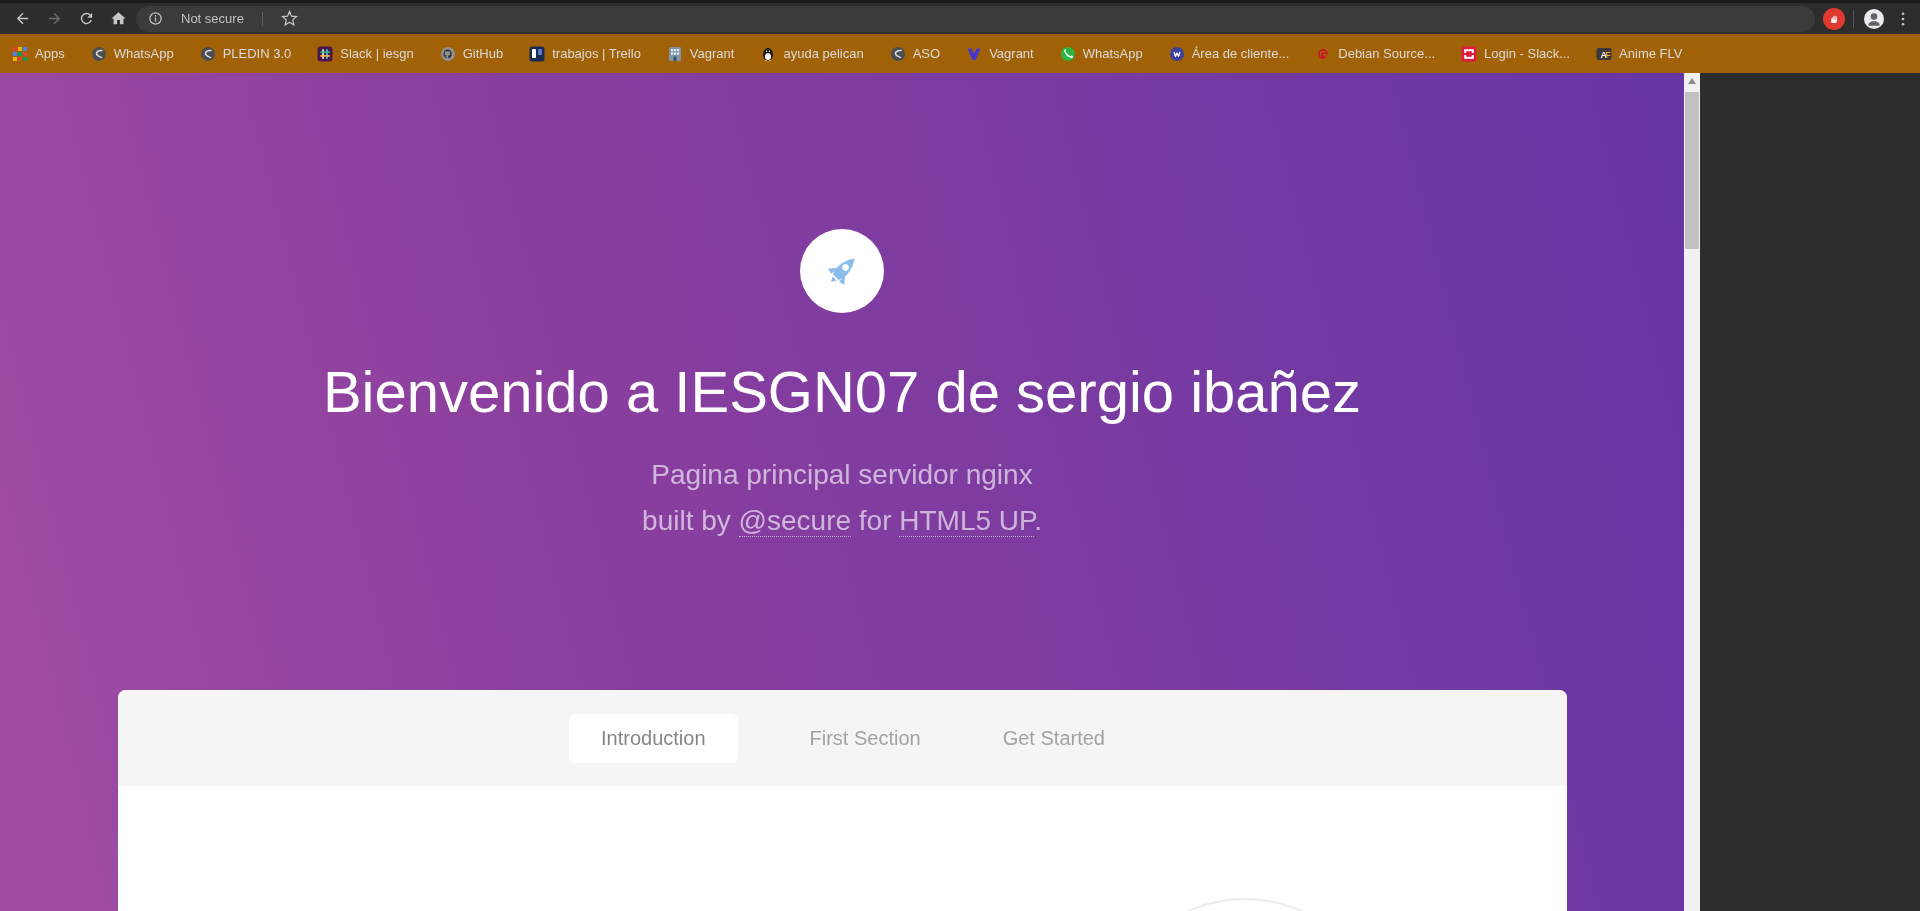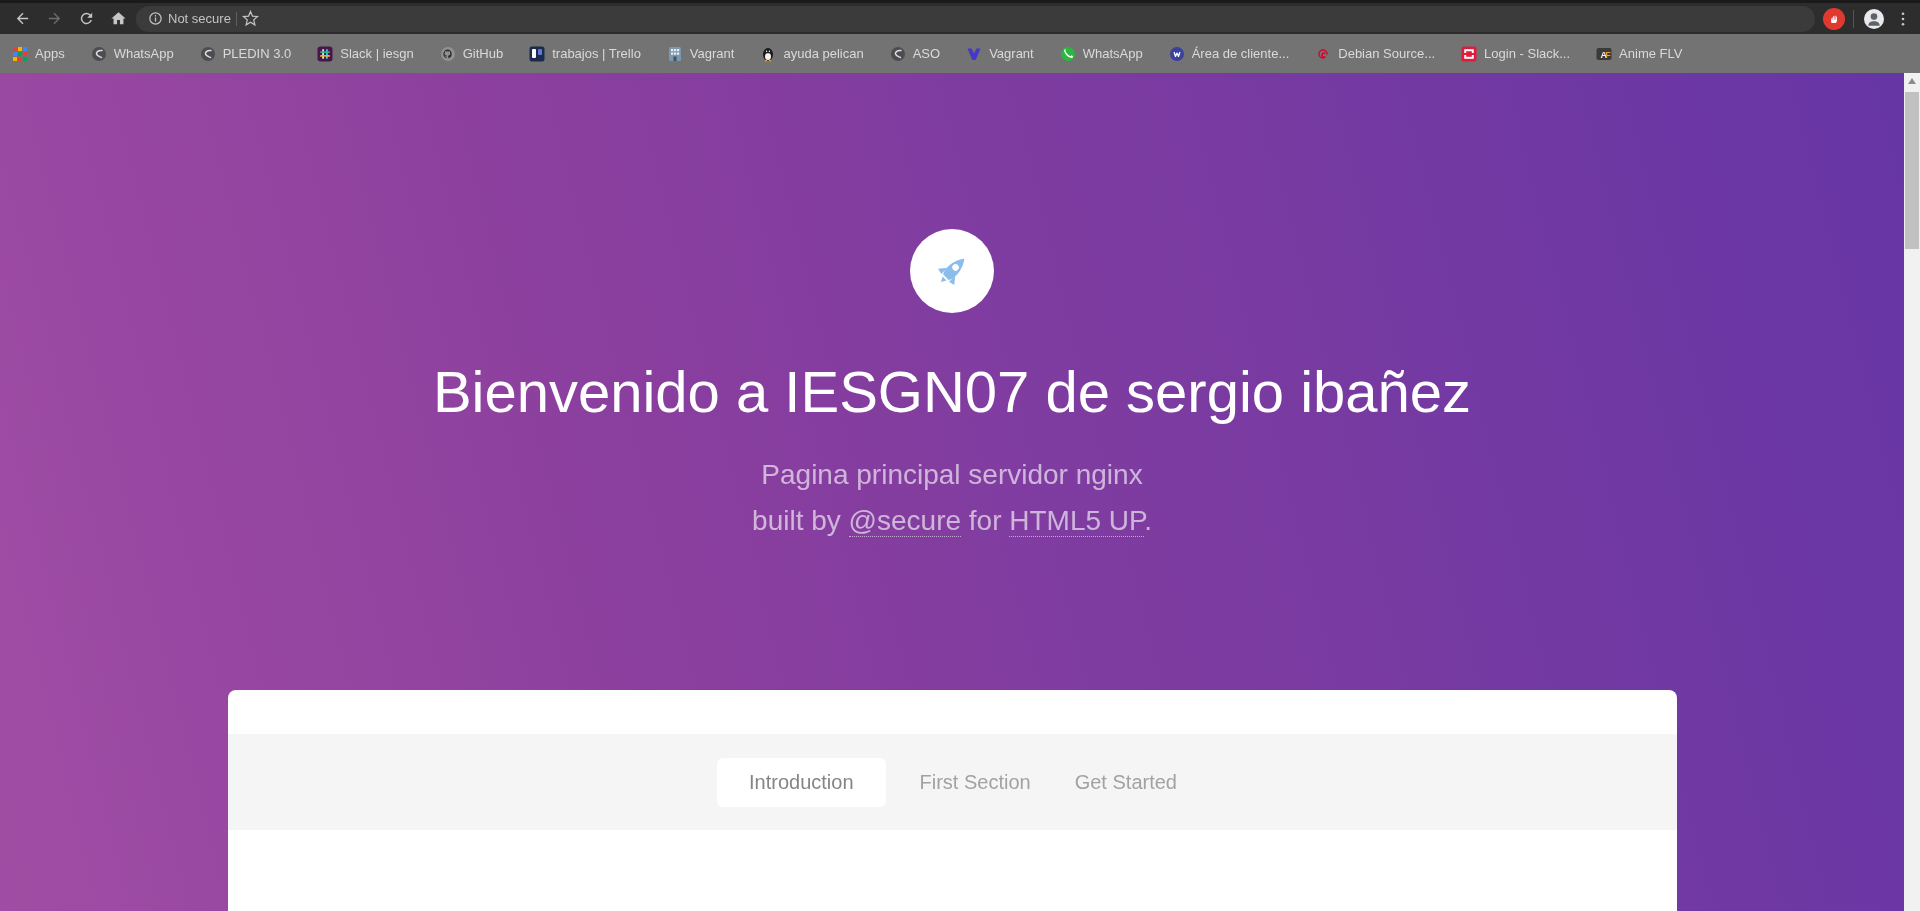--- a/index.html
+++ b/index.html
@@ -7,61 +7,61 @@
               font-family:"Liberation Sans", sans-serif; }
 
   
   .chrome-top { height:73px; background:#2d2d2d; }
   .window-edge { height:3px; background:#1a1a1a; }
   .toolbar { height:31px; display:flex; align-items:center; padding:0 8px; gap:4px; }
   .tb-btn { width:28px; height:28px; display:flex; align-items:center; justify-content:center;
             border-radius:50%; flex:0 0 auto; }
   .tb-btn svg { width:17px; height:17px; }
   .omnibox { flex:1 1 auto; height:26px; background:#3b3b3b; border-radius:13px;
-             display:flex; align-items:center; padding:0 8px 0 12px; gap:5px; min-width:0; }
+             display:flex; align-items:center; padding:0 8px 0 12px; gap:18px; min-width:0; }
   .omni-label { font-size:13px; color:#c3c3c3; white-space:nowrap; }
   .omni-div { width:1px; height:14px; background:#5f5f5f; }
   .omni-url { font-size:13px; white-space:nowrap; flex:1 1 auto; overflow:hidden; }
   .omni-url .host { color:#e8e8e8; }
   .omni-url .path { color:#9b9b9b; }
   .right-cluster { display:flex; align-items:center; gap:8px; flex:0 0 auto; padding-left:4px; }
   .tb-sep { width:1px; height:18px; background:#555; }
   .ext-badge { width:22px; height:22px; border-radius:50%; background:#e03a30;
                display:flex; align-items:center; justify-content:center; }
   .ext-badge svg { width:12px; height:12px; }
 
-  .bookmarks { height:39px; background:#737373; display:flex; align-items:center;
+  .bookmarks { height:39px; background:#a16207; display:flex; align-items:center;
                padding:0 12px; gap:26px; overflow:hidden; }
   .bm { display:flex; align-items:center; gap:7px; flex:0 0 auto; }
   .bm-label { font-size:13px; color:#dadada; white-space:nowrap; }
   .bm-ico { width:16px; height:16px; display:block; }
 
   
-  .viewport { position:relative; width:1920px; height:838px; overflow:hidden; }
+  .viewport { position:relative; width:1700px; height:838px; overflow:hidden; }
   .banner { position:absolute; left:0; top:0; right:16px; bottom:0;
             background:linear-gradient(76deg, #a04da4 0%, #8b3f9e 34%, #6636a5 100%);
             text-align:center; overflow:hidden; }
 
   .rocket-circle { width:84px; height:84px; border-radius:50%; background:#ffffff;
                    margin:156px auto 0; display:flex; align-items:center; justify-content:center; }
   .rocket-circle svg { width:44px; height:44px; }
 
   .hero-title { margin-top:44px; font-size:58px; font-weight:300; color:#ffffff;
                 line-height:70px; letter-spacing:0; }
   .hero-sub { margin-top:28px; font-size:28px; font-weight:300; line-height:40px;
               color:rgba(255,255,255,0.62); }
   .hero-byline { margin-top:6px; font-size:28px; font-weight:300; line-height:40px;
                  color:rgba(255,255,255,0.62); }
   .hero-byline a { color:rgba(255,255,255,0.62); text-decoration:none;
                    border-bottom:1px dotted rgba(255,255,255,0.55); }
 
   .card { width:1449px; margin:149px auto 0; border-radius:8px 8px 0 0; overflow:hidden;
           background:#ffffff; height:240px; }
   .tabbar { height:96px; background:#f5f5f6; display:flex; align-items:center;
-            justify-content:center; gap:24px;margin-top:44px; }
+            justify-content:center; gap:62px; }
   .tab { font-size:20px; color:#a2a2a2; padding:13px 10px; border-radius:6px; white-space:nowrap; }
   .tab.active { background:#ffffff; color:#858585; padding:13px 32px; }
   .card-body { position:relative; height:144px; background:#ffffff; }
   .content-arc { position:absolute; left:987px; top:112px; width:280px; height:280px;
                  border:2px solid #ececec; border-radius:50%; }
 
   
   .vscroll { position:absolute; top:0; right:0; width:16px; height:838px; background:#f1f1f1; }
   .vscroll .up { height:16px; display:flex; align-items:center; justify-content:center; }
   .vscroll .up .tri { width:0; height:0; border-left:4px solid transparent;

